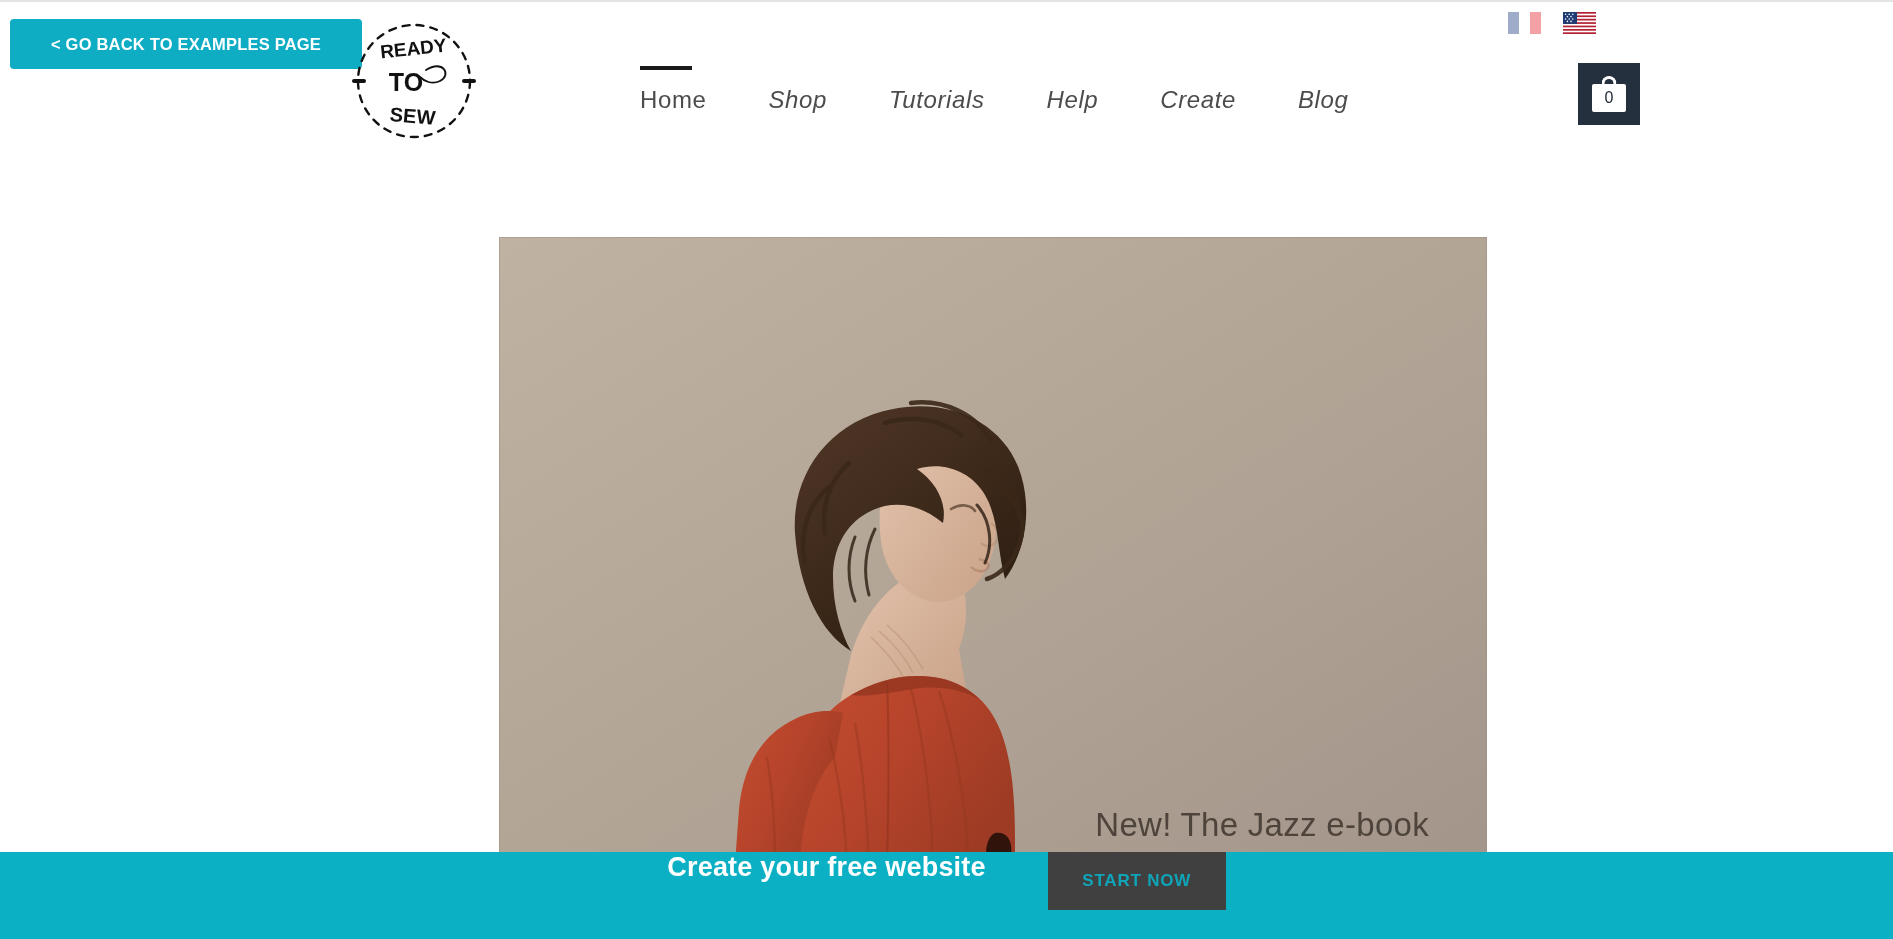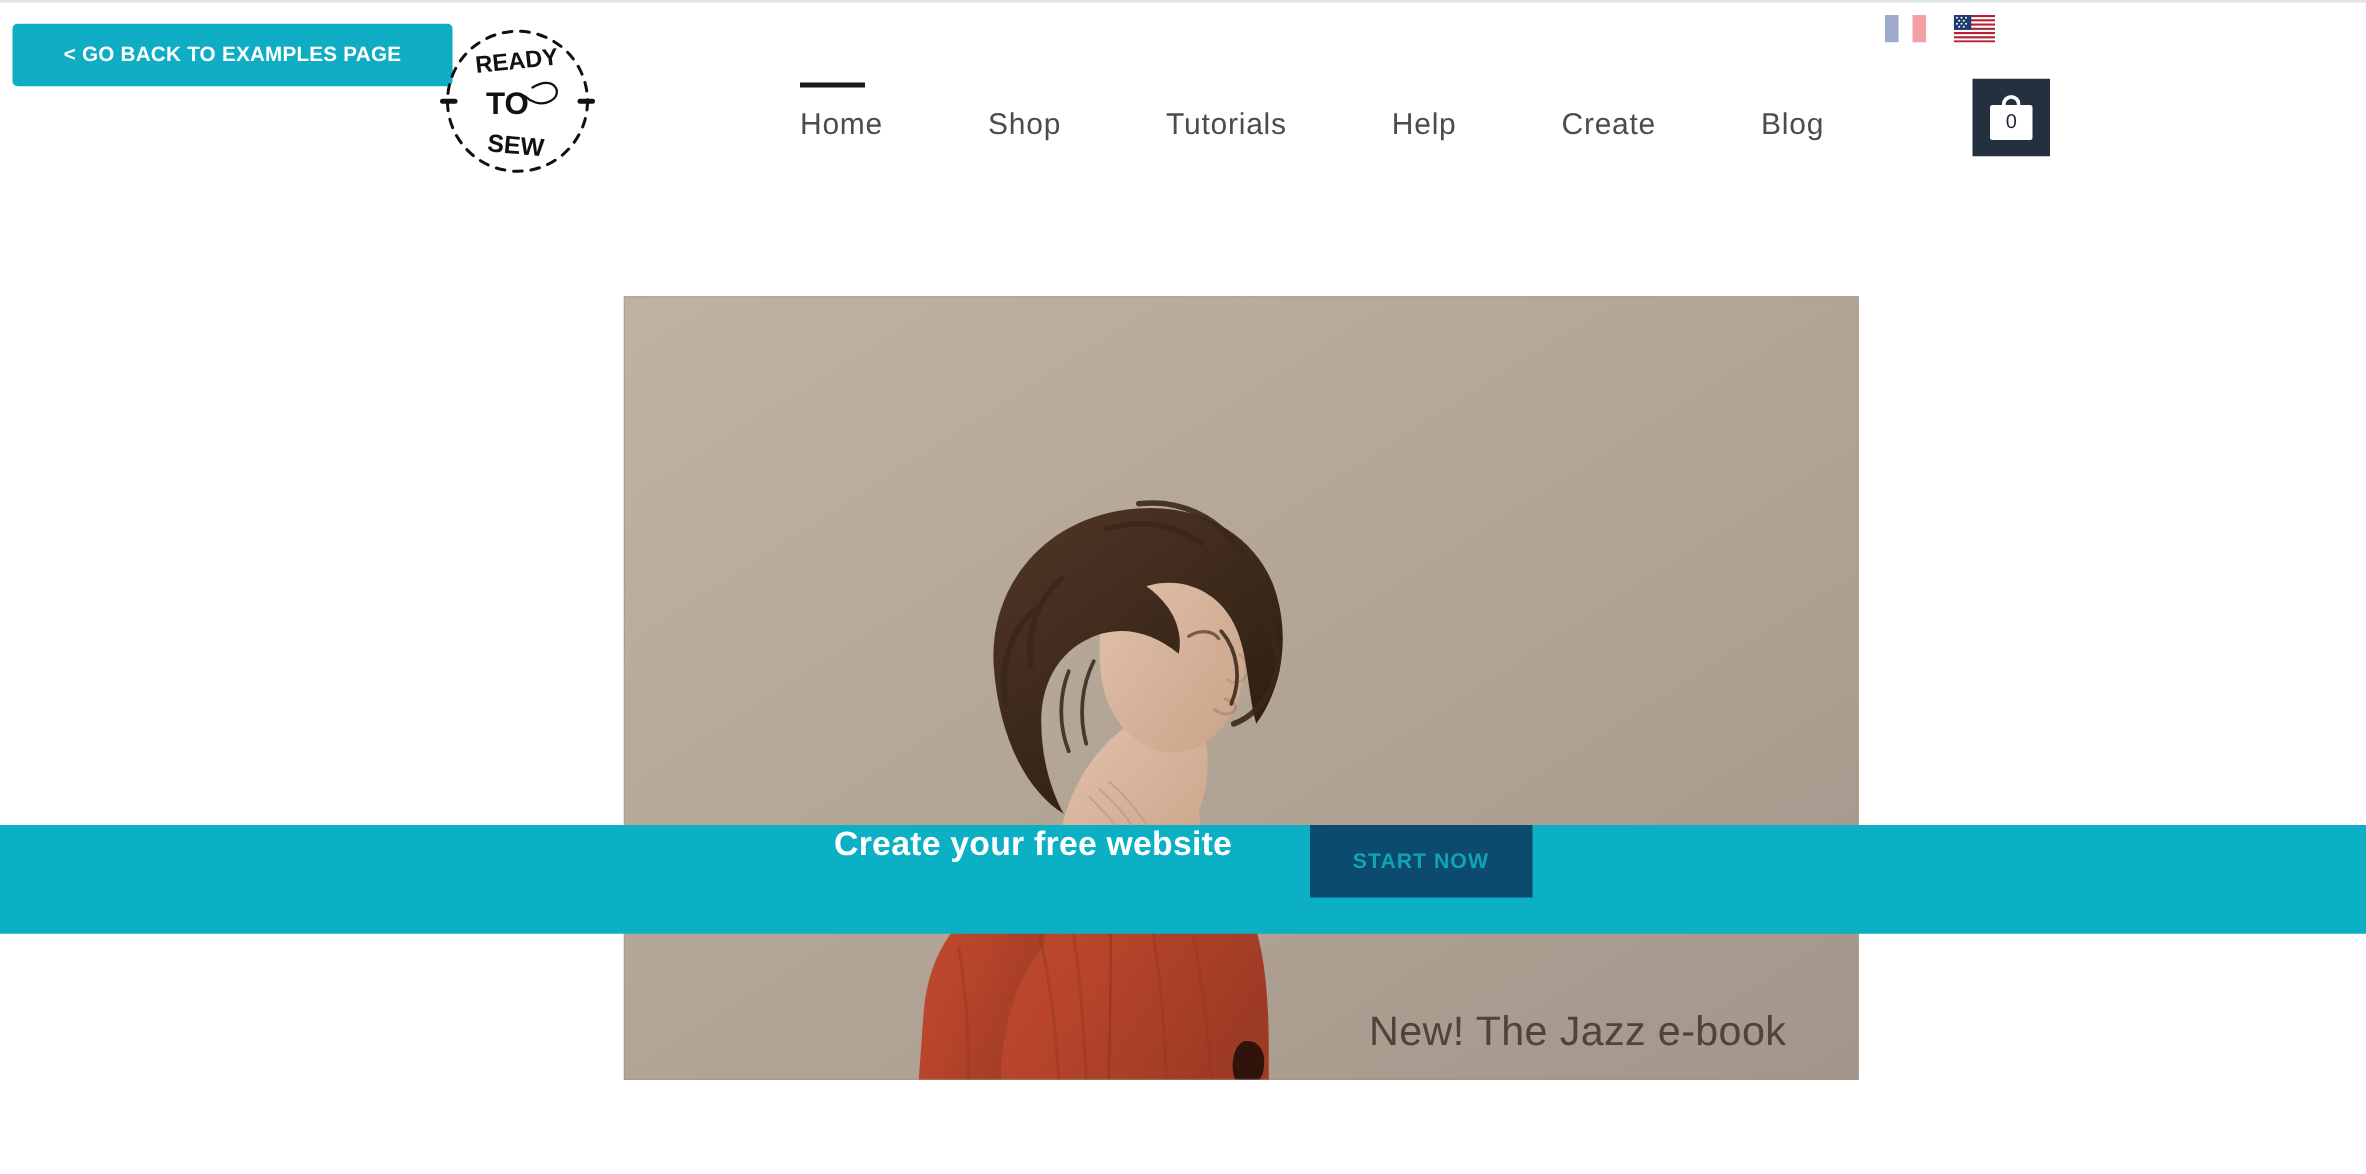--- a/index.html
+++ b/index.html
@@ -3,21 +3,21 @@
 <meta charset="utf-8">
 <style>
   * { margin:0; padding:0; box-sizing:border-box; }
   html, body {
     width:1893px; height:939px;
     overflow:hidden;
     background:#ffffff;
     font-family:"Liberation Sans", sans-serif;
   }
 
-  .page { position:relative; width:1893px; height:747px; background:#fff; }
+  .page { position:relative; width:1893px; height:939px; background:#fff; }
 
   
   .top-rule {
     position:absolute; top:0; left:0; width:1893px; height:2px;
     background:#e3e4e6;
   }
 
   
   .back-btn {
     position:absolute; left:10px; top:19px;
@@ -48,21 +48,21 @@
     position:relative;
     color:#4c4c4c;
     font-size:24px;
     font-weight:300;
     letter-spacing:.6px;
     text-decoration:none;
     cursor:pointer;
     white-space:nowrap;
     font-family:"Liberation Sans", sans-serif;
   }
-  .nav-item + .nav-item { margin-left:84px; }
+  .nav-item + .nav-item { margin-left:62px;font-style:italic; }
   .nav-item.active::before {
     content:"";
     position:absolute;
     left:0; top:-20px;
     width:52px; height:4px;
     background:#1a1a1a;
   }
 
   
   .langs {
@@ -135,21 +135,21 @@
     gap:62px;
   }
   .banner-text {
     color:#ffffff;
     font-size:27px; font-weight:bold;
     letter-spacing:.2px;
     font-family:"Liberation Sans", sans-serif;
   }
   .start-btn {
     width:178px; height:58px;
-    background:#0c4a6e; border:none;
+    background:#404040; border:none;
     color:#0fa5b9;
     font-size:17px; font-weight:bold;
     letter-spacing:.8px;
     cursor:pointer;
     display:flex; align-items:center; justify-content:center;
     font-family:"Liberation Sans", sans-serif;
   }
 </style>
 </head>
 <body>

